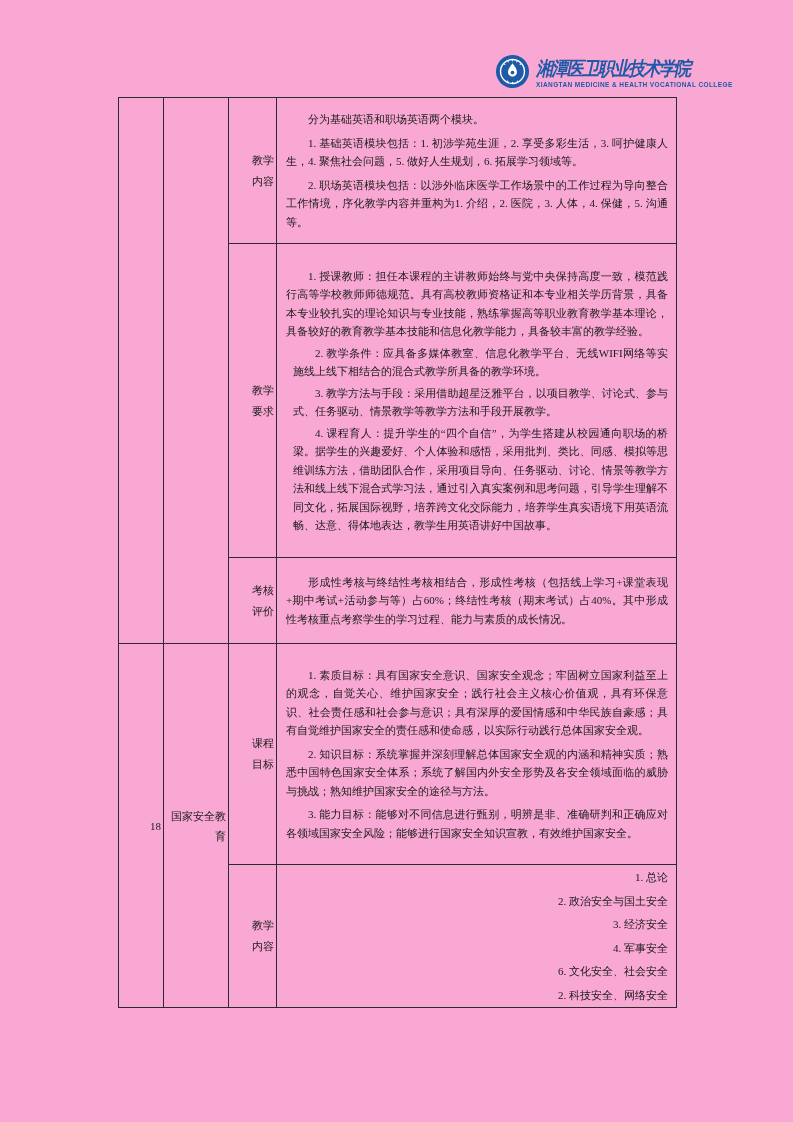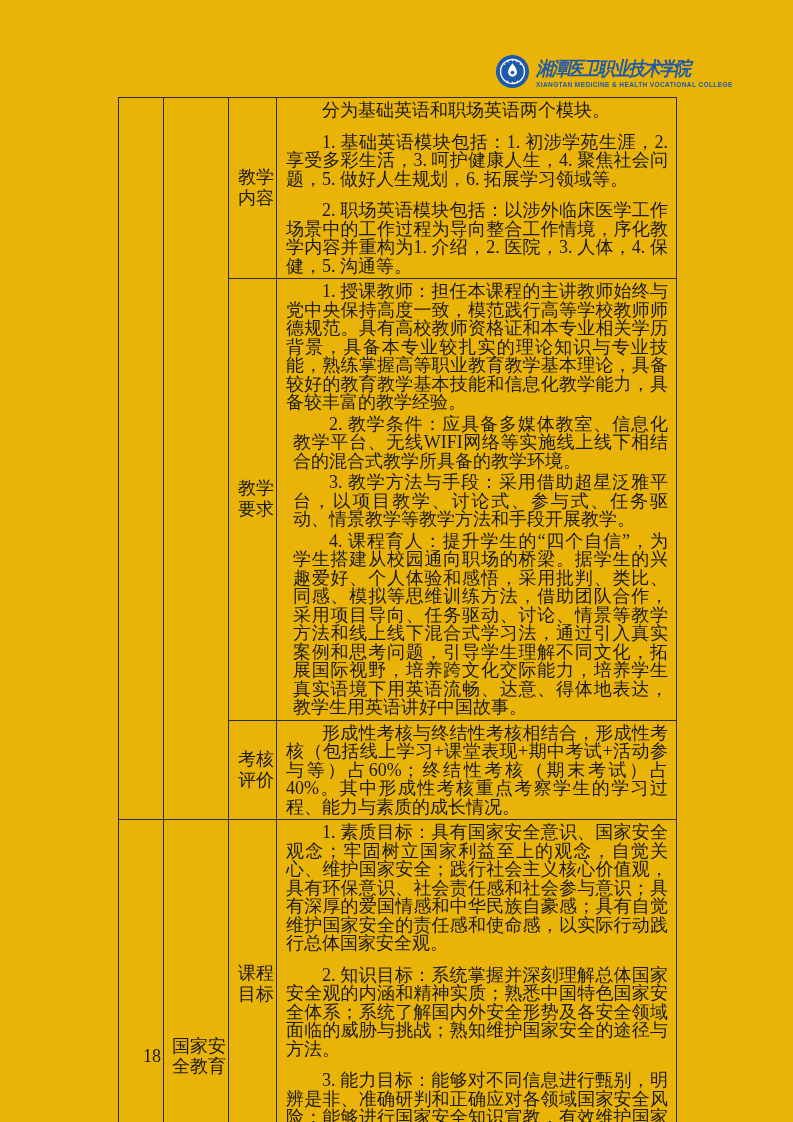--- a/index.html
+++ b/index.html
@@ -1,19 +1,19 @@
 <!DOCTYPE html>
 <html><head>
 <meta charset="utf-8">
 <style>
   html,body{margin:0;padding:0;background:#fff;}
   .page{
     position:relative;
     width:793px;height:1122px;
-    background:#eab308;
+    background:#f9a8d4;
     font-family:"Liberation Serif","DejaVu Serif",serif;
     color:#1a1a1a;
     overflow:hidden;
   }
   
   .logo{
     position:absolute;left:495px;top:54px;
     display:flex;align-items:center;gap:6px;
   }
   .logo-emblem{flex:0 0 auto;}
@@ -28,36 +28,36 @@
     font-size:6.5px;font-weight:bold;letter-spacing:.4px;
     line-height:9px;white-space:nowrap;
   }
   
   table.syllabus{
     position:absolute;left:118px;top:97px;
     width:558px;border-collapse:collapse;table-layout:fixed;
   }
   table.syllabus td{
     border:1px solid #2b2b2b;
-    font-size:18px;
+    font-size:11px;
     vertical-align:middle;
   }
   col.c-num{width:45px;}
   col.c-name{width:65px;}
   col.c-label{width:48px;}
   col.c-content{width:400px;}
   td.num-cell,td.name-cell,td.label-cell{
     text-align:right;padding:2px;line-height:20px;
   }
   .label-inner{display:inline-block;width:2.1em;line-height:21px;}
   td.content-cell{padding:3px 8px 3px 9px;}
   .content-cell p{
     margin:0;text-indent:2em;line-height:18.5px;text-align:justify;
   }
-  .content-cell p + p{margin-top:13px;}
+  .content-cell p + p{margin-top:5px;}
   .content-cell.tight p + p{margin-top:3px;margin-left:7px;}
   .content-cell.listy p{margin-top:0;text-align:right;font-family:Liberation Serif, serif;}
   .content-cell.listy p + p{margin-top:5px;}
   tr.row-a{height:146px;}
   tr.row-b{height:314px;}
   tr.row-c{height:86px;}
   tr.row-d{height:221px;}
   tr.row-e{height:139px;}
   
   .page-number{

